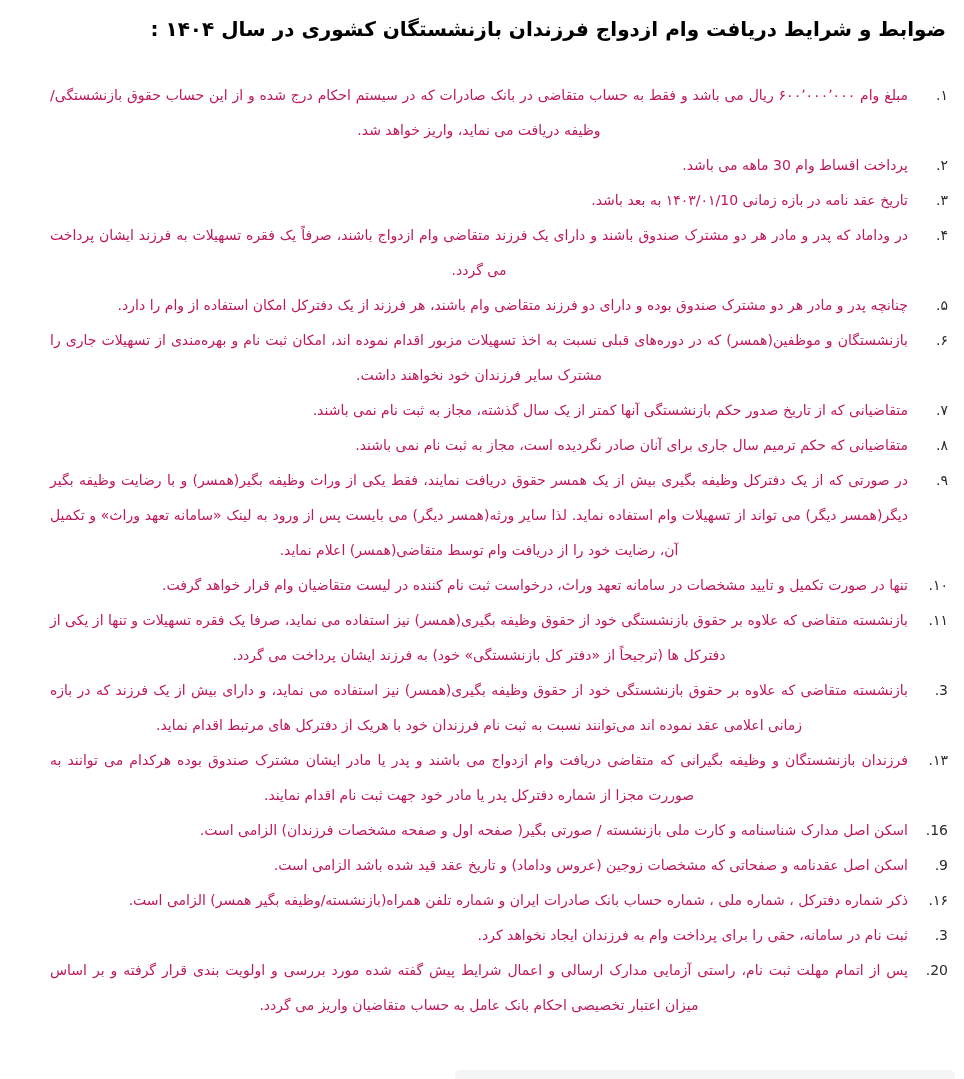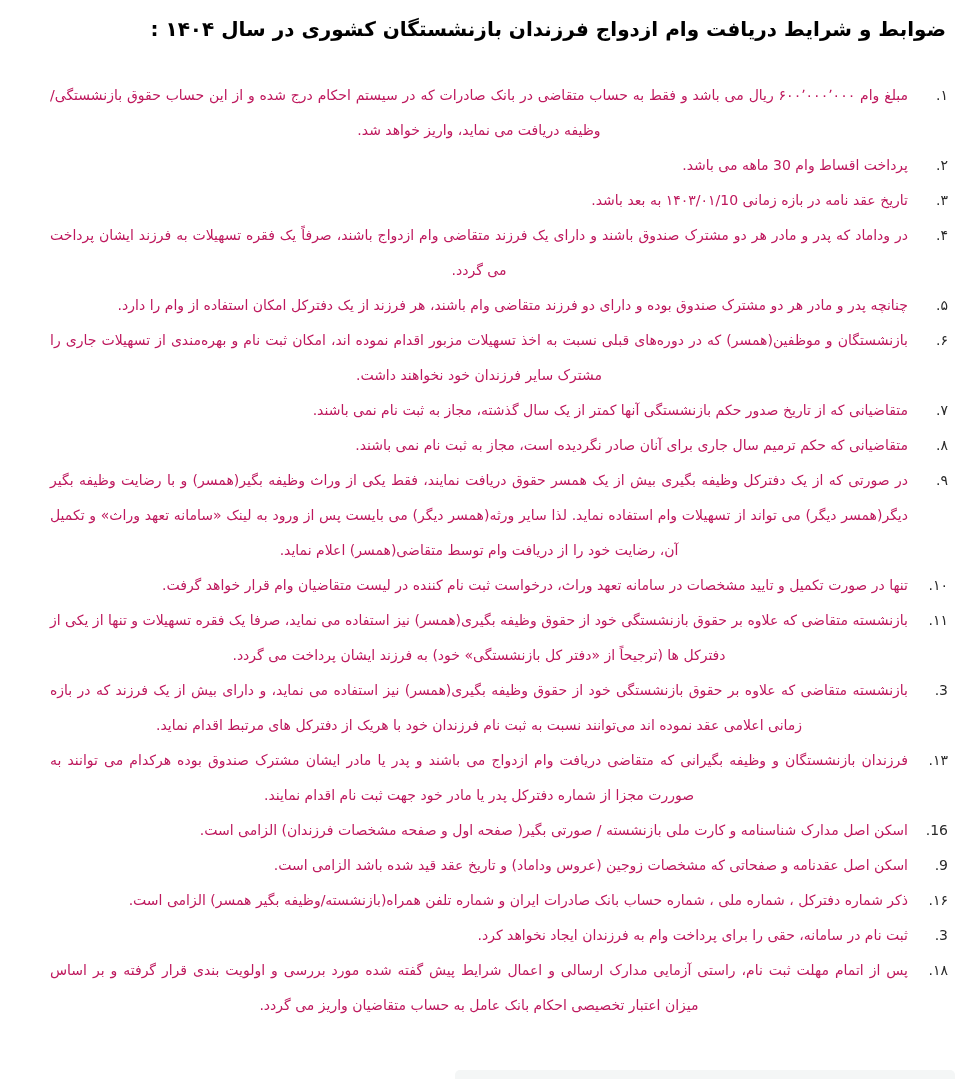--- a/index.html
+++ b/index.html
@@ -155,21 +155,21 @@
       <span class="num">۱۶.</span>
       <span class="txt">ذکر شماره دفترکل ، شماره ملی ، شماره حساب بانک صادرات ایران و شماره تلفن همراه(بازنشسته/وظیفه بگیر همسر) الزامی است.</span>
     </div>
 
     <div class="item">
       <span class="num">3.</span>
       <span class="txt">ثبت نام در سامانه، حقی را برای پرداخت وام به فرزندان ایجاد نخواهد کرد.</span>
     </div>
 
     <div class="item multi">
-      <span class="num">۱۸.</span>
+      <span class="num">20.</span>
       <span class="txt">پس از اتمام مهلت ثبت نام، راستی آزمایی مدارک ارسالی و اعمال شرایط پیش گفته شده مورد بررسی و اولویت بندی قرار گرفته و بر اساس میزان اعتبار تخصیصی احکام بانک عامل به حساب متقاضیان واریز می گردد.</span>
     </div>
 
   </div>
 
   <div class="bottom-cutoff"></div>
 
 </div>
 
 </body></html>

